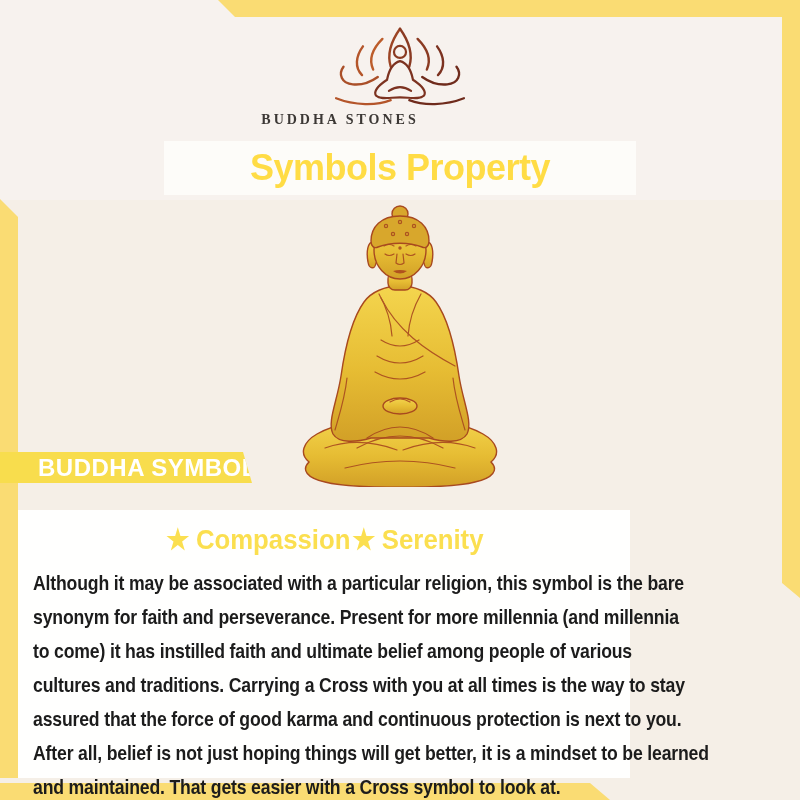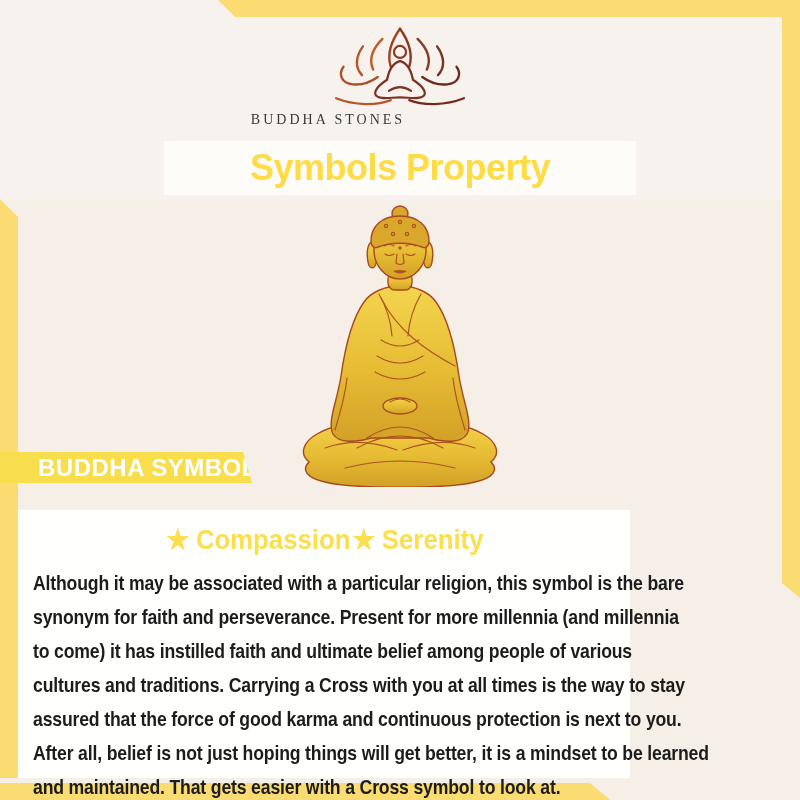--- a/index.html
+++ b/index.html
@@ -15,22 +15,22 @@
     position:absolute;left:164px;top:141px;width:472px;height:54px;
     background:#fdfcf9;display:flex;align-items:center;justify-content:center;
   }
   .page-title{
     font-size:36px;font-weight:800;color:#ffdc45;letter-spacing:-.5px;
     white-space:nowrap;
   }
   
   .logo-svg{position:absolute;left:315px;top:26px;}
   .brand-name{
-    position:absolute;left:4px;top:112px;width:648px;text-align:center;
-    font-family:"Liberation Serif",serif;font-size:14px;font-weight:400;
+    position:absolute;left:16px;top:112px;width:648px;text-align:center;
+    font-family:"Liberation Serif",serif;font-size:14px;font-weight:700;
     letter-spacing:3px;color:#3c3835;
   }
   
   .statue-svg{position:absolute;left:289px;top:202px;}
   
   .symbol-banner{
     position:absolute;left:0;top:452px;width:252px;height:31px;
     background:#f8dd4d;
     clip-path:polygon(0 0,243px 0,252px 100%,0 100%);
     display:flex;align-items:center;

